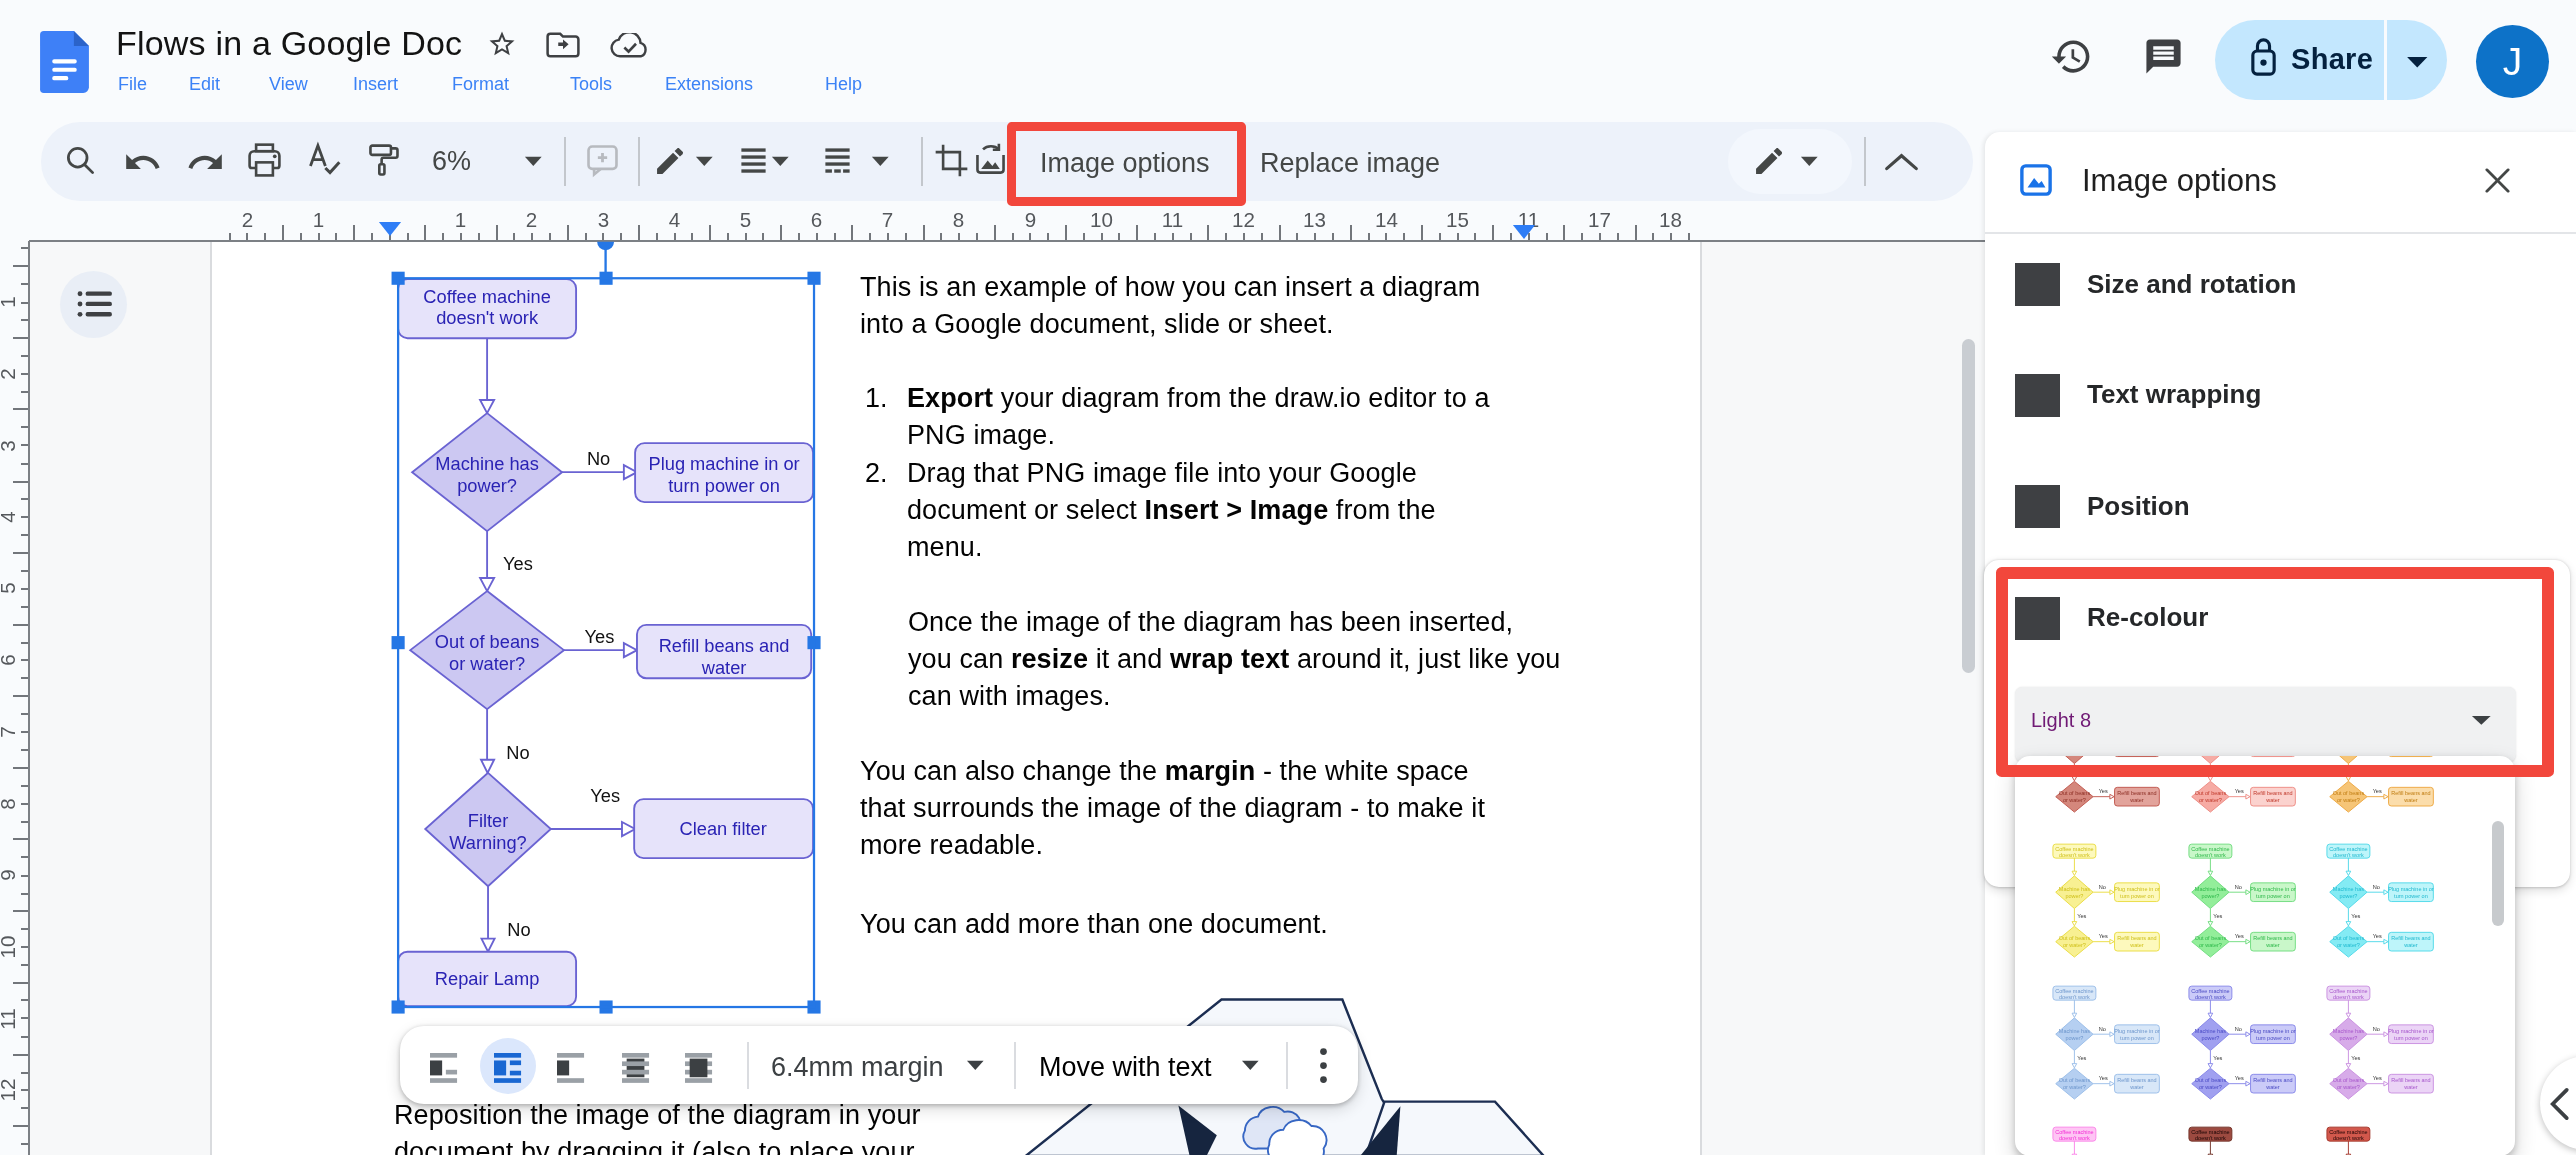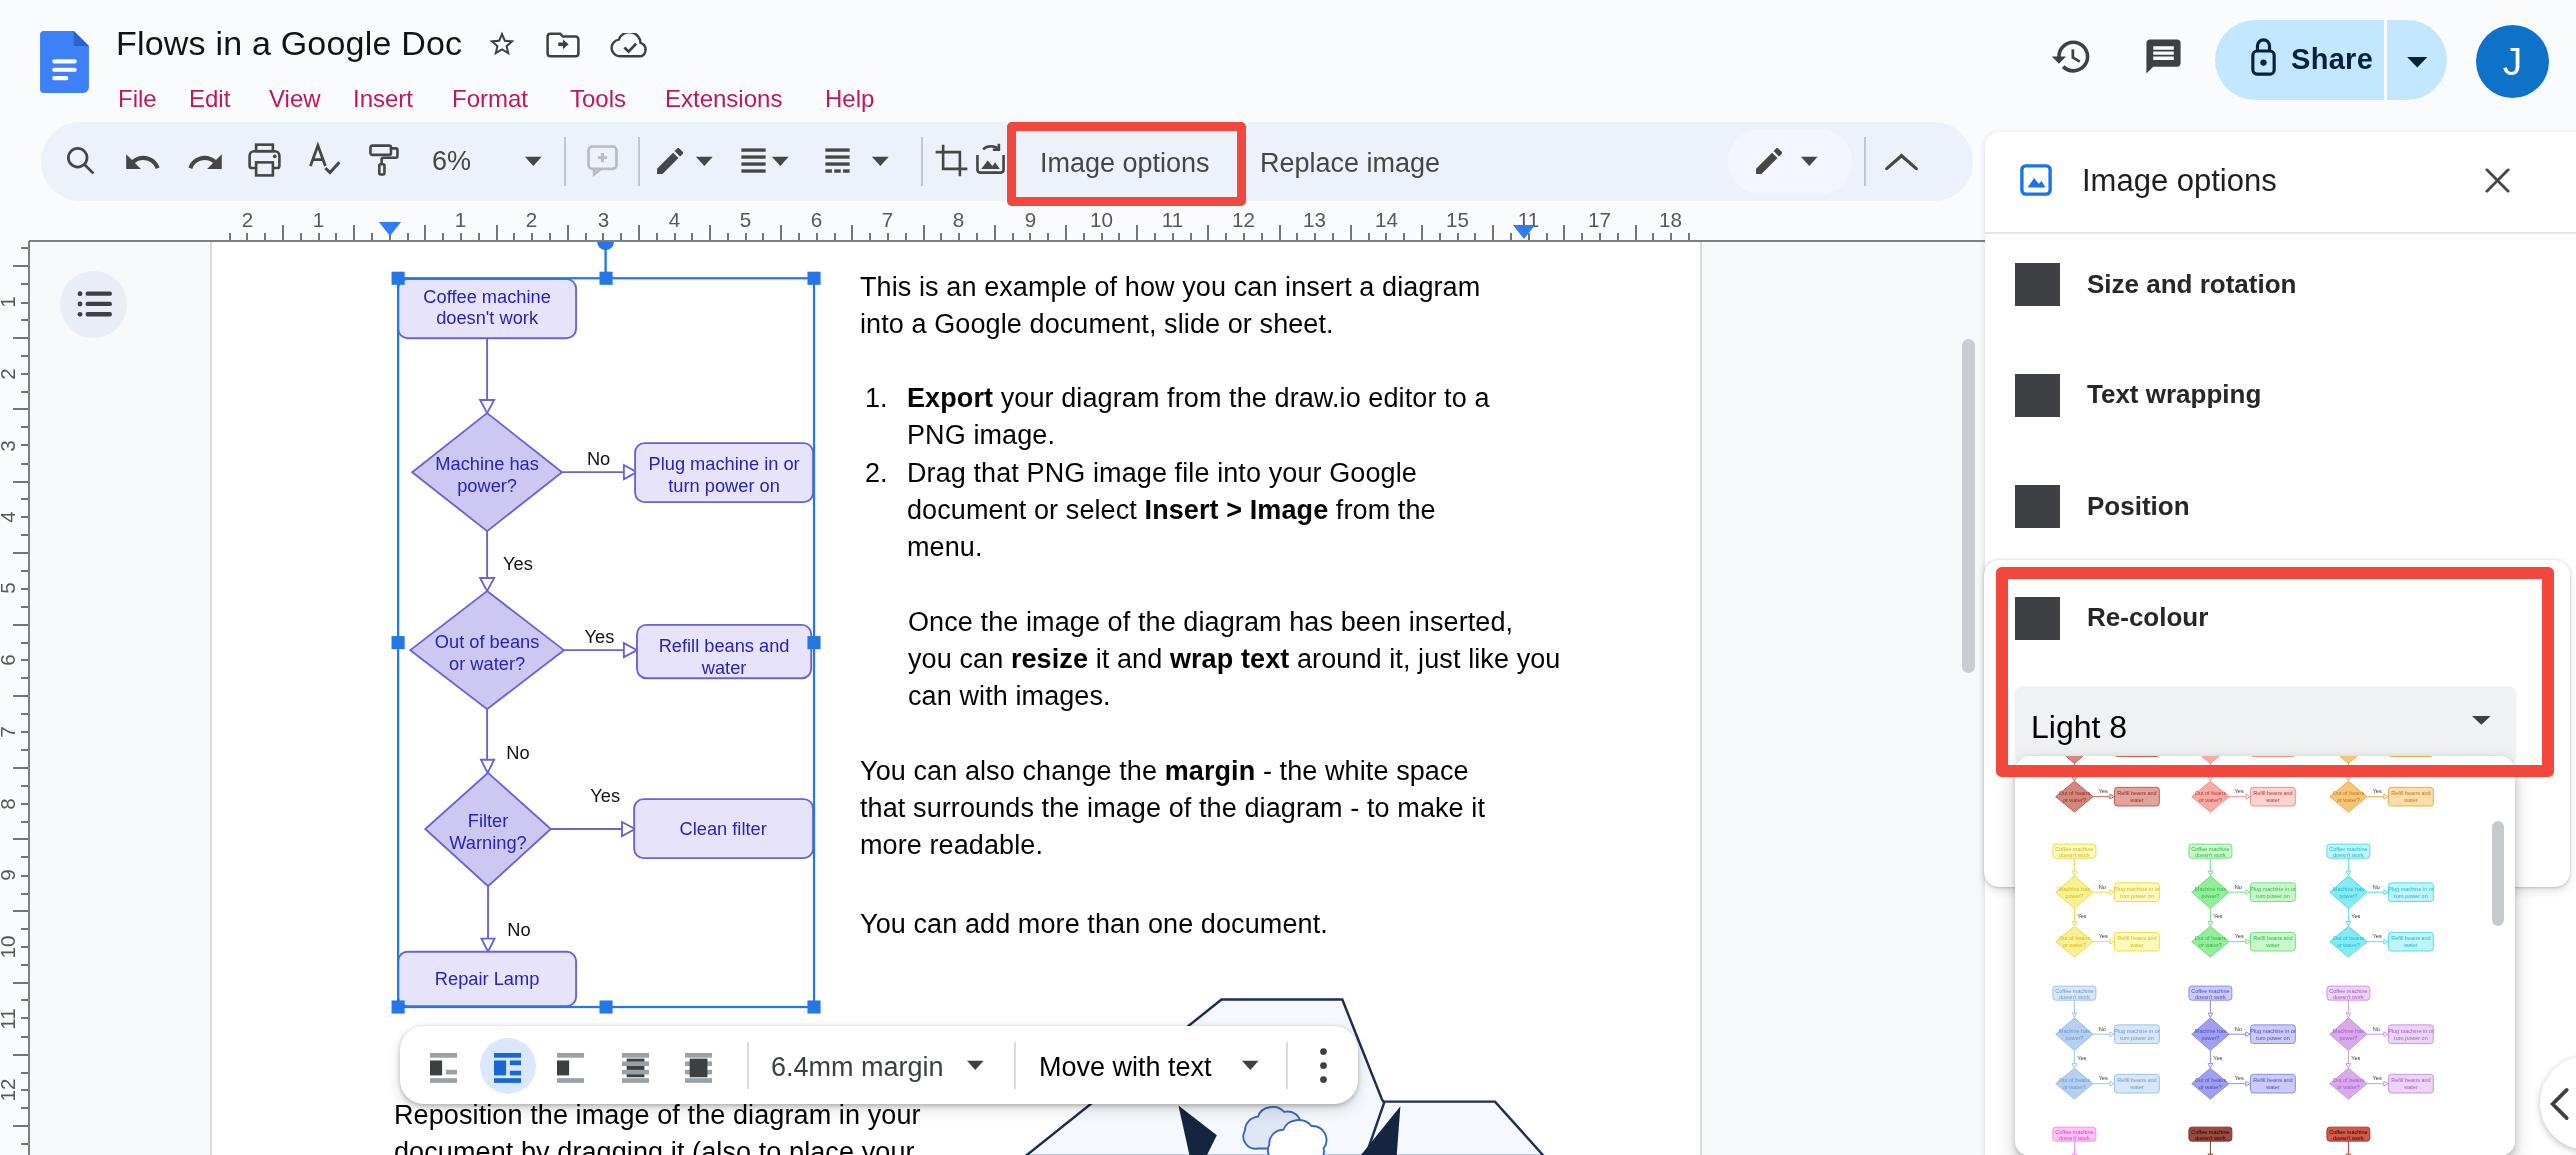--- a/index.html
+++ b/index.html
@@ -3,21 +3,21 @@
 
 *{margin:0;padding:0;box-sizing:border-box}
 html,body{width:2576px;height:1156px;overflow:hidden;font-family:"Liberation Sans",sans-serif;background:#f9fbfd;position:relative}
 .abs{position:absolute}
 .ht{position:absolute;width:1.9px;background:#72767b;bottom:0}
 .ht.s{height:7.5px}.ht.l{height:15px}
 .hn{position:absolute;width:37px;text-align:center;top:6.6px;font-size:20.6px;color:#55585c}
 .vt{position:absolute;height:1.9px;background:#72767b;right:0}
 .vt.s{width:7.5px}.vt.l{width:15px}
 .vn{position:absolute;width:26px;height:26px;line-height:26px;text-align:center;left:-4.7px;font-size:20.6px;color:#55585c;transform:rotate(-90deg)}
-.menu{position:absolute;top:84px;font-size:24px;color:#be185d;line-height:30px}
+.menu{position:absolute;top:69px;font-size:18px;color:#3b82f6;line-height:30px}
 .tico{position:absolute;top:140px}
 .tdiv{position:absolute;top:137px;width:1.9px;height:49px;background:#c3c7cc}
 .bt{position:absolute;font-size:27px;line-height:37px;color:#030303;letter-spacing:0.1px}
 .sq{position:absolute;width:45px;height:43px;background:#3e4043}
 .slabel{position:absolute;font-size:26px;font-weight:700;color:#252729}
 
 </style></head><body>
 <svg class="abs" style="left:40px;top:31px" width="49" height="62" viewBox="0 0 52 66">
 <path d="M4 0 H36 L52 16 V60 a6 6 0 0 1 -6 6 H4 a4 4 0 0 1 -4 -4 V4 a4 4 0 0 1 4 -4 Z" fill="#3e80f7"></path>
 <path d="M36 0 L52 16 H36 Z" fill="#2b63c9"></path>
@@ -524,21 +524,21 @@
 <div class="sq" style="left:2015px;top:263px"></div>
 <div class="slabel" style="left:2087px;top:269px">Size and rotation</div>
 <div class="sq" style="left:2015px;top:374px"></div>
 <div class="slabel" style="left:2087px;top:379px">Text wrapping</div>
 <div class="sq" style="left:2015px;top:485px"></div>
 <div class="slabel" style="left:2087px;top:491px">Position</div>
 <div class="abs" style="left:1984px;top:560px;width:586px;height:327px;background:#fff;border-radius:15px;box-shadow:0 0.9px 2.8px rgba(0,0,0,.18),0 3.7px 9.4px rgba(0,0,0,.12)"></div>
 <div class="sq" style="left:2015px;top:597px"></div>
 <div class="slabel" style="left:2087px;top:602px">Re-colour</div>
 <div class="abs" style="left:2015px;top:687px;width:501px;height:75px;background:#f0f1f2;border-radius:7.5px;box-shadow:0 0.9px 1.9px rgba(0,0,0,.12)"></div>
-<div class="abs" style="left:2031px;top:709px;font-size:32px;color:#000000">Light 8</div>
+<div class="abs" style="left:2031px;top:709px;font-size:20px;color:#701a75">Light 8</div>
 <svg class="abs" style="left:2471px;top:715px" width="20.6" height="10.3" viewBox="0 0 22 11">
     <path d="M1 1 H21 L11 10.5 Z" fill="#3c4043"></path>
   </svg>
 <div class="abs" style="left:2015px;top:756px;width:500px;height:400px;background:#fff;border-radius:15px;box-shadow:0 3.7px 7.5px rgba(0,0,0,.2),0 9.4px 22.5px rgba(0,0,0,.16);overflow:hidden">
     <svg style="position:absolute;left:37px;top:-58px" width="112" height="118" viewBox="0 0 120 126">
       <g stroke="#c0564c" stroke-width="1" fill="none">
         <rect x="1" y="1" width="46" height="15" rx="3" fill="#e2a39b"></rect>
         <line x1="24" y1="16" x2="24" y2="30"></line>
         <path d="M21.5 30 L26.5 30 L24 34.5 Z" fill="#fff"></path>
         <path d="M24 35 L44 52.5 L24 70 L4 52.5 Z" fill="#d4877c"></path>

